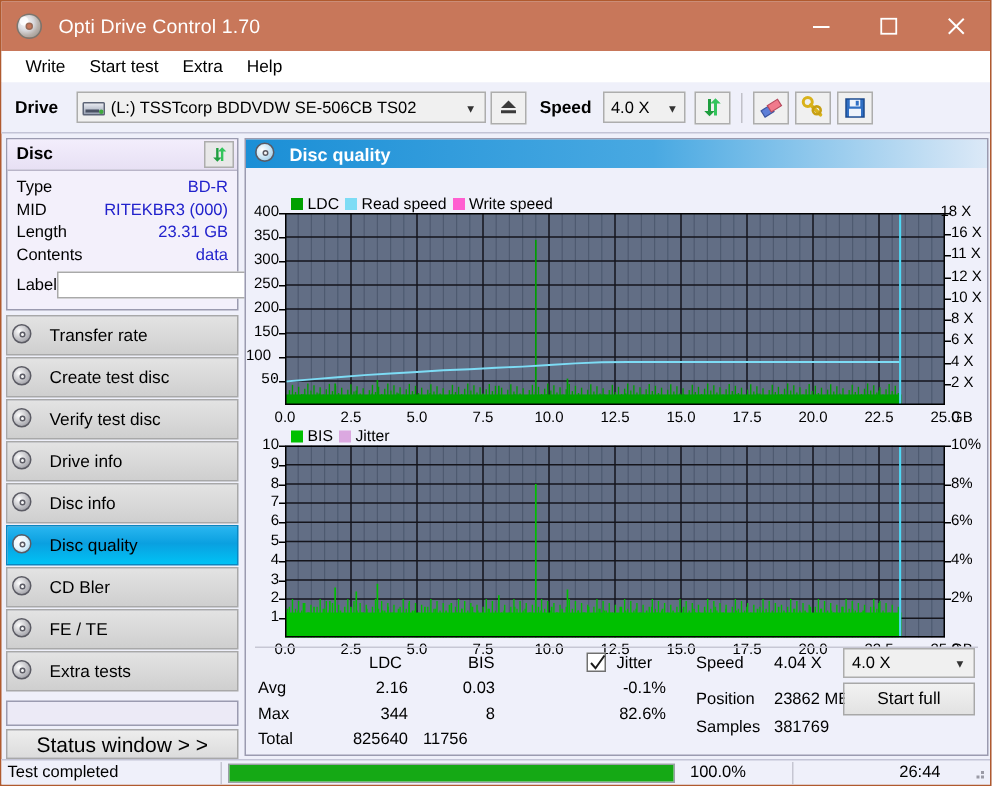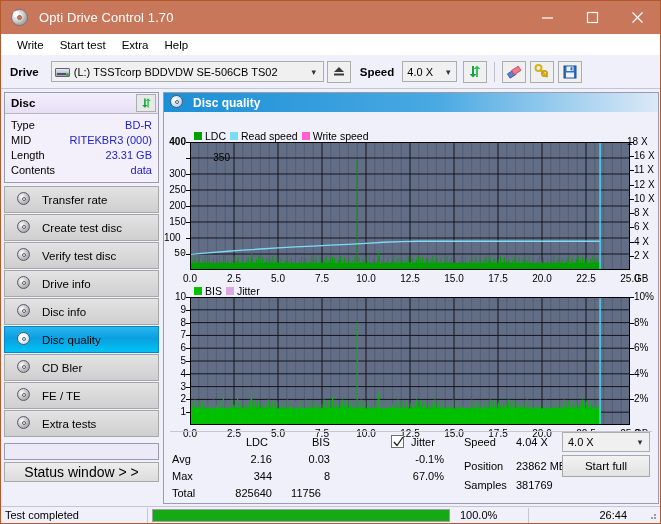--- a/index.html
+++ b/index.html
@@ -115,21 +115,21 @@
   .label-row .btn {
     width:20px; height:18px; border:1px solid #adadad; background:#e8e8e8; margin-left:3px;
     display:flex; align-items:center; justify-content:center;
   }
 
   .navlist { margin-top:3px; }
   .navbtn {
     position:relative; height:27px; margin-bottom:1px;
     background:linear-gradient(#e3e3e3,#cfcfcf);
     border:1px solid #a8a8a8;
-    display:flex; align-items:center; padding-left:12px;
+    display:flex; align-items:center; padding-left:3px;
     font-size:11.5px; color:#000;
   }
   .navbtn.active {
     background:linear-gradient(#29b6f0,#0aa0e0 45%,#00c2f5);
     border:1px solid #0a86c0; color:#000;
   }
   .navbtn .ntext { margin-left:10px; }
   .disc-gl { width:15px; height:15px; position:relative; }
   .disc-gl .d1 {
     position:absolute; left:0; top:0; width:13px; height:13px; border-radius:50%;
@@ -314,20 +314,31 @@
           <span class="k">MID</span>
           <span class="v">RITEKBR3 (000)</span>
         </div>
         <div class="drow">
           <span class="k">Length</span>
           <span class="v">23.31 GB</span>
         </div>
         <div class="drow">
           <span class="k">Contents</span>
           <span class="v">data</span>
+        </div>
+        <div class="label-row">
+          <span class="k">Label</span>
+          <input class="label-input" type="text" value="" placeholder="" style="">
+          <div class="btn">
+            <svg width="14" height="14" viewBox="0 0 14 14">
+              <circle cx="7" cy="7" r="6" fill="#e4e08a" stroke="#8a8640"></circle>
+              <circle cx="7" cy="7" r="3" fill="#f7f4c8" stroke="#8a8640" stroke-width=".6"></circle>
+              <circle cx="7" cy="7" r="1.2" fill="#b9b56a"></circle>
+            </svg>
+          </div>
         </div>
       </div>
     </div>
 
     <div class="navlist">
       <div class="navbtn">
         <span class="disc-gl">
             <i class="d1"></i>
             <i class="d2"></i>
           </span>
@@ -792,23 +803,23 @@
           <line x1="398.6576" x2="398.6576" y1="128" y2="120.96" stroke="#00a000" stroke-width="0.9"></line>
           <line x1="400.708" x2="400.708" y1="128" y2="117.44" stroke="#00a000" stroke-width="0.9"></line>
           <line x1="402.75840000000005" x2="402.75840000000005" y1="128" y2="113.92" stroke="#00a000" stroke-width="0.9"></line>
           <line x1="404.8088" x2="404.8088" y1="128" y2="118.72" stroke="#00a000" stroke-width="0.9"></line>
           <line x1="406.85920000000004" x2="406.85920000000004" y1="128" y2="115.2" stroke="#00a000" stroke-width="0.9"></line>
           <line x1="408.90960000000007" x2="408.90960000000007" y1="128" y2="120" stroke="#00a000" stroke-width="0.9"></line>
           <path d="M0 112.35555555555555 L17.6 110.93333333333334 L35.2 109.5111111111111 L52.8 108.08888888888889 L70.4 107.02222222222223 L88 105.95555555555555 L105.6 104.88888888888889 L123.20000000000002 104.17777777777778 L140.8 103.11111111111111 L158.4 102.4 L176 101.33333333333333 L193.6 100.26666666666667 L211.2 99.55555555555556 L228.8 99.27111111111111 L246.40000000000003 99.27111111111111 L264 99.27111111111111 L281.6 99.27111111111111 L299.20000000000005 99.27111111111111 L316.8 99.27111111111111 L334.4 99.27111111111111 L352 99.27111111111111 L369.59999999999997 99.27111111111111 L387.2 99.27111111111111 L404.8 99.27111111111111 L410.08000000000004 99.27111111111111 " fill="none" stroke="#7ddcf5" stroke-width="1.3"></path>
           <line x1="410.08000000000004" x2="410.08000000000004" y1="0" y2="128" stroke="#4fd8f5" stroke-width="1.4"></line>
           <rect x="0.5" y="0.5" width="439" height="127" fill="none" stroke="#000"></rect>
         </svg>
-        <div class="axis-lbl" style="top: 24px; left: 0px; width: 22px; text-align: right; font-weight: bold;">400</div>
+        <div class="axis-lbl" style="top: 24px; left: 0px; width: 22px; text-align: right;">400</div>
         <div class="tick" style="left: 22px; top: 30px; width: 4px; height: 1px;"></div>
-        <div class="axis-lbl" style="top: 40px; left: 0px; width: 22px; text-align: right; margin-left: 44px;">350</div>
+        <div class="axis-lbl" style="top: 40px; left: 0px; width: 22px; text-align: right;">350</div>
         <div class="tick" style="left: 22px; top: 46px; width: 4px; height: 1px;"></div>
         <div class="axis-lbl" style="top: 56px; left: 0px; width: 22px; text-align: right;">300</div>
         <div class="tick" style="left: 22px; top: 62px; width: 4px; height: 1px;"></div>
         <div class="axis-lbl" style="top: 72px; left: 0px; width: 22px; text-align: right;">250</div>
         <div class="tick" style="left: 22px; top: 78px; width: 4px; height: 1px;"></div>
         <div class="axis-lbl" style="top: 88px; left: 0px; width: 22px; text-align: right;">200</div>
         <div class="tick" style="left: 22px; top: 94px; width: 4px; height: 1px;"></div>
         <div class="axis-lbl" style="top: 104px; left: 0px; width: 22px; text-align: right;">150</div>
         <div class="tick" style="left: 22px; top: 110px; width: 4px; height: 1px;"></div>
         <div class="axis-lbl" style="top: 120px; left: 0px; width: 22px; ">100</div>
@@ -1292,25 +1303,25 @@
     <div class="stats" style="left:247px; top:343px;">Jitter</div>
 
     <div class="stats" style="left:8px; top:360px;">Avg</div>
     <div class="stats val" style="left:74px; top:360px; width:34px; text-align:right;">2.16</div>
     <div class="stats val" style="left:132px; top:360px; width:34px; text-align:right;">0.03</div>
     <div class="stats val" style="left:230px; top:360px; width:50px; text-align:right;">-0.1%</div>
 
     <div class="stats" style="left:8px; top:377px;">Max</div>
     <div class="stats val" style="left:74px; top:377px; width:34px; text-align:right;">344</div>
     <div class="stats val" style="left:132px; top:377px; width:34px; text-align:right;">8</div>
-    <div class="stats val" style="left:230px; top:377px; width:50px; text-align:right;">67.0%</div>
+    <div class="stats val" style="left:230px; top:377px; width:50px; text-align:right;">82.6%</div>
 
     <div class="stats" style="left:8px; top:394px;">Total</div>
     <div class="stats val" style="left:60px; top:394px; width:48px; text-align:right;">825640</div>
-    <div class="stats val" style="left:118px; top:394px; width:48px; text-align:center;">11756</div>
+    <div class="stats val" style="left:118px; top:394px; width:48px; text-align:left;">11756</div>
 
     <div class="stats" style="left:300px; top:343px;">Speed</div>
     <div class="stats val" style="left:352px; top:343px;">4.04 X</div>
     <div class="ctrl-combo" style="left:398px; top:339px; width:88px; height:20px;">
       <span>4.0 X</span>
       <span class="caret">▾</span>
     </div>
 
     <div class="stats" style="left:300px; top:367px;">Position</div>
     <div class="stats val" style="left:352px; top:367px;">23862 MB</div>

